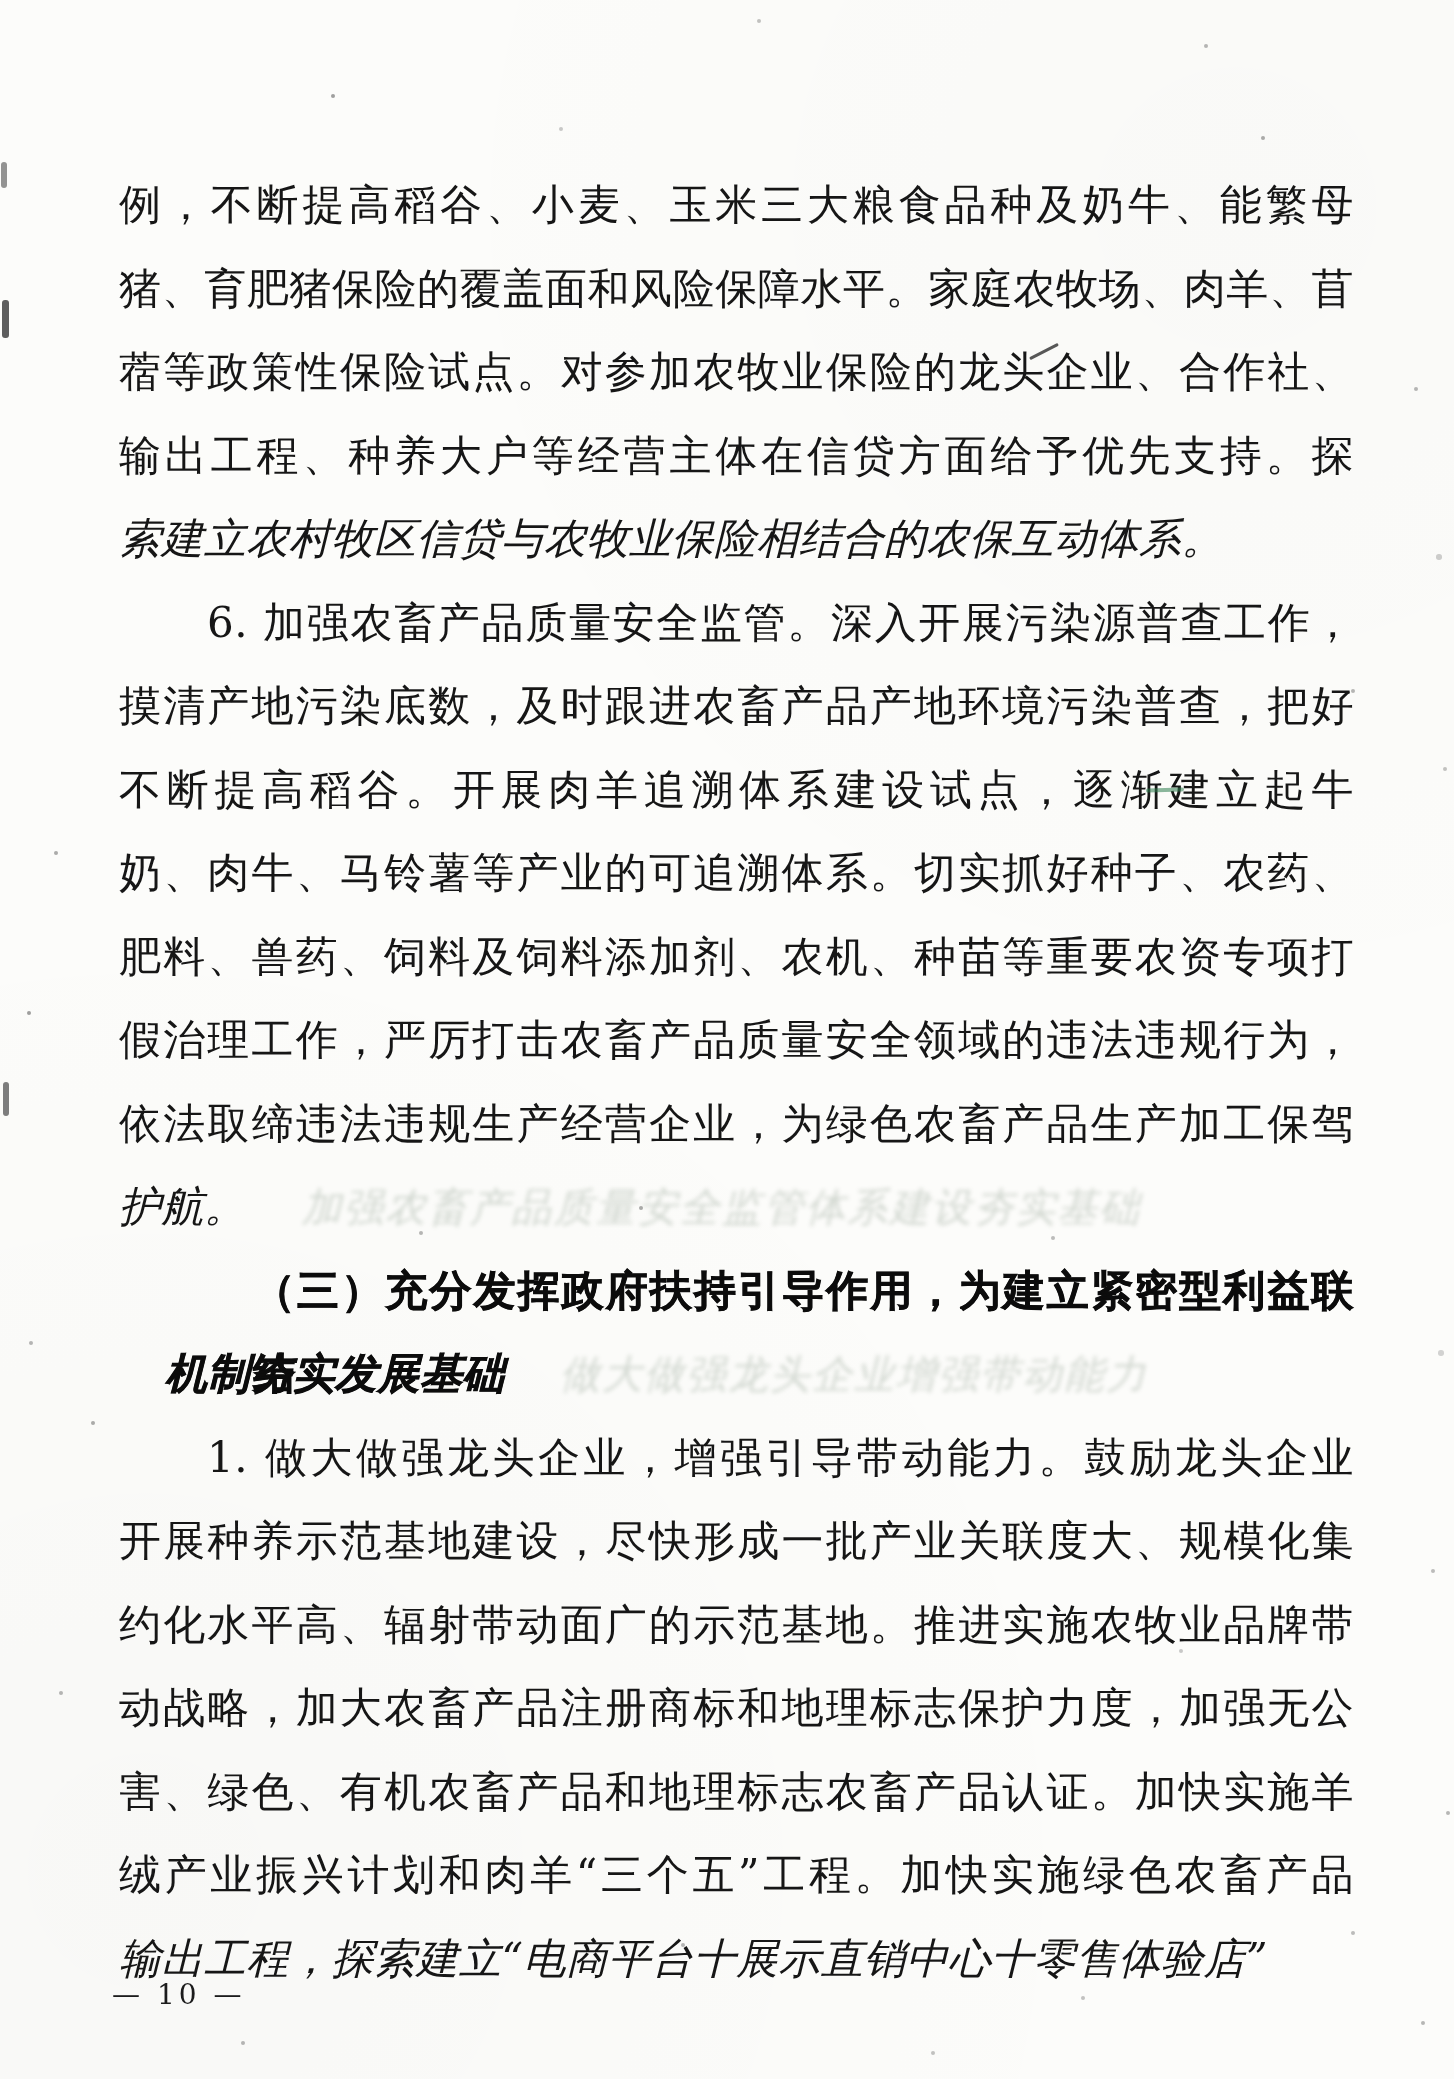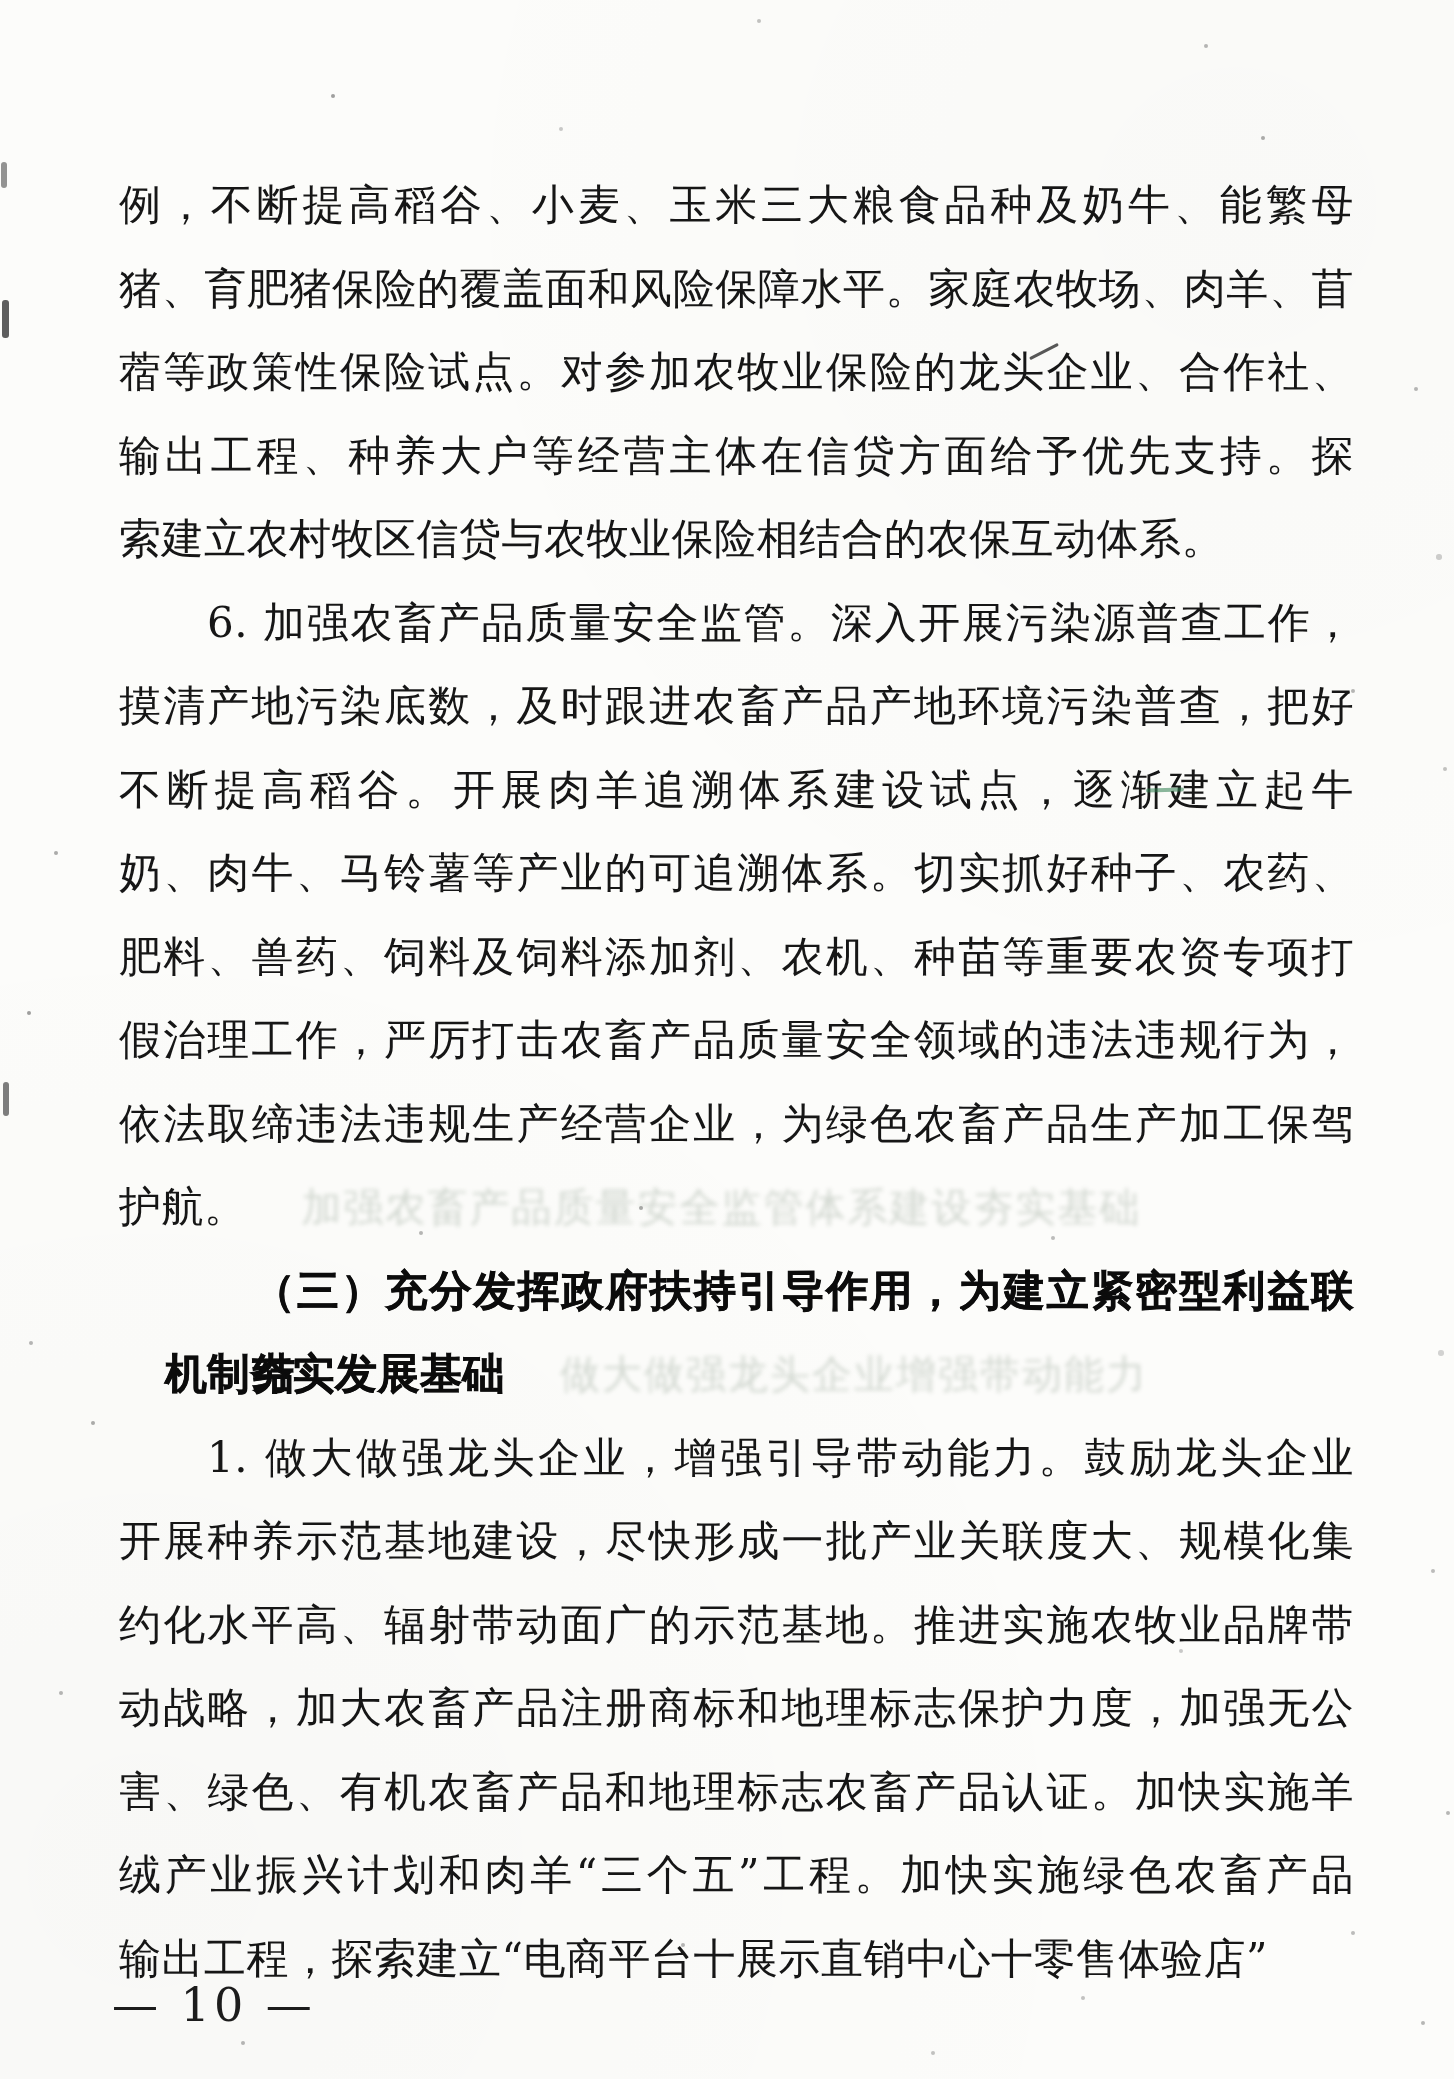--- a/index.html
+++ b/index.html
@@ -26,36 +26,36 @@
     height:83.5px;
     line-height:83.5px;
     font-size:42px;
     color:#161616;
     text-align:justify;
     text-align-last:justify;
     text-justify:inter-character;
     letter-spacing:0.5px;
   }
   .line.indent{ padding-left:88px; box-sizing:border-box; }
-  .line.end{ text-align-last:left; }
+  .line.end{ text-align-last:left;font-style:italic; }
   .line.bold{ font-weight:700; color:#0c0c0c;margin-left:46px; -webkit-text-stroke:0.6px #0c0c0c; }
   .ghost{
     color:#7d8f7d;
     opacity:0.32;
     filter:blur(2.2px);
     font-weight:400;
     -webkit-text-stroke:0;
     font-size:40px;
     margin-left:55px;
     letter-spacing:2px;
   }
   .page-number{
     position:absolute;
     left:112px; top:1978px;
-    font-size:46px;
+    font-size:28px;
     color:#1c1c1c;
     letter-spacing:4px;
   }
   
   .specks{
     position:absolute;left:0;top:0;width:2px;height:2px;border-radius:50%;
     background:transparent;
     box-shadow:
       332px 95px 0 1px rgba(20,20,20,.40),
       1205px 45px 0 1px rgba(20,20,20,.30),

